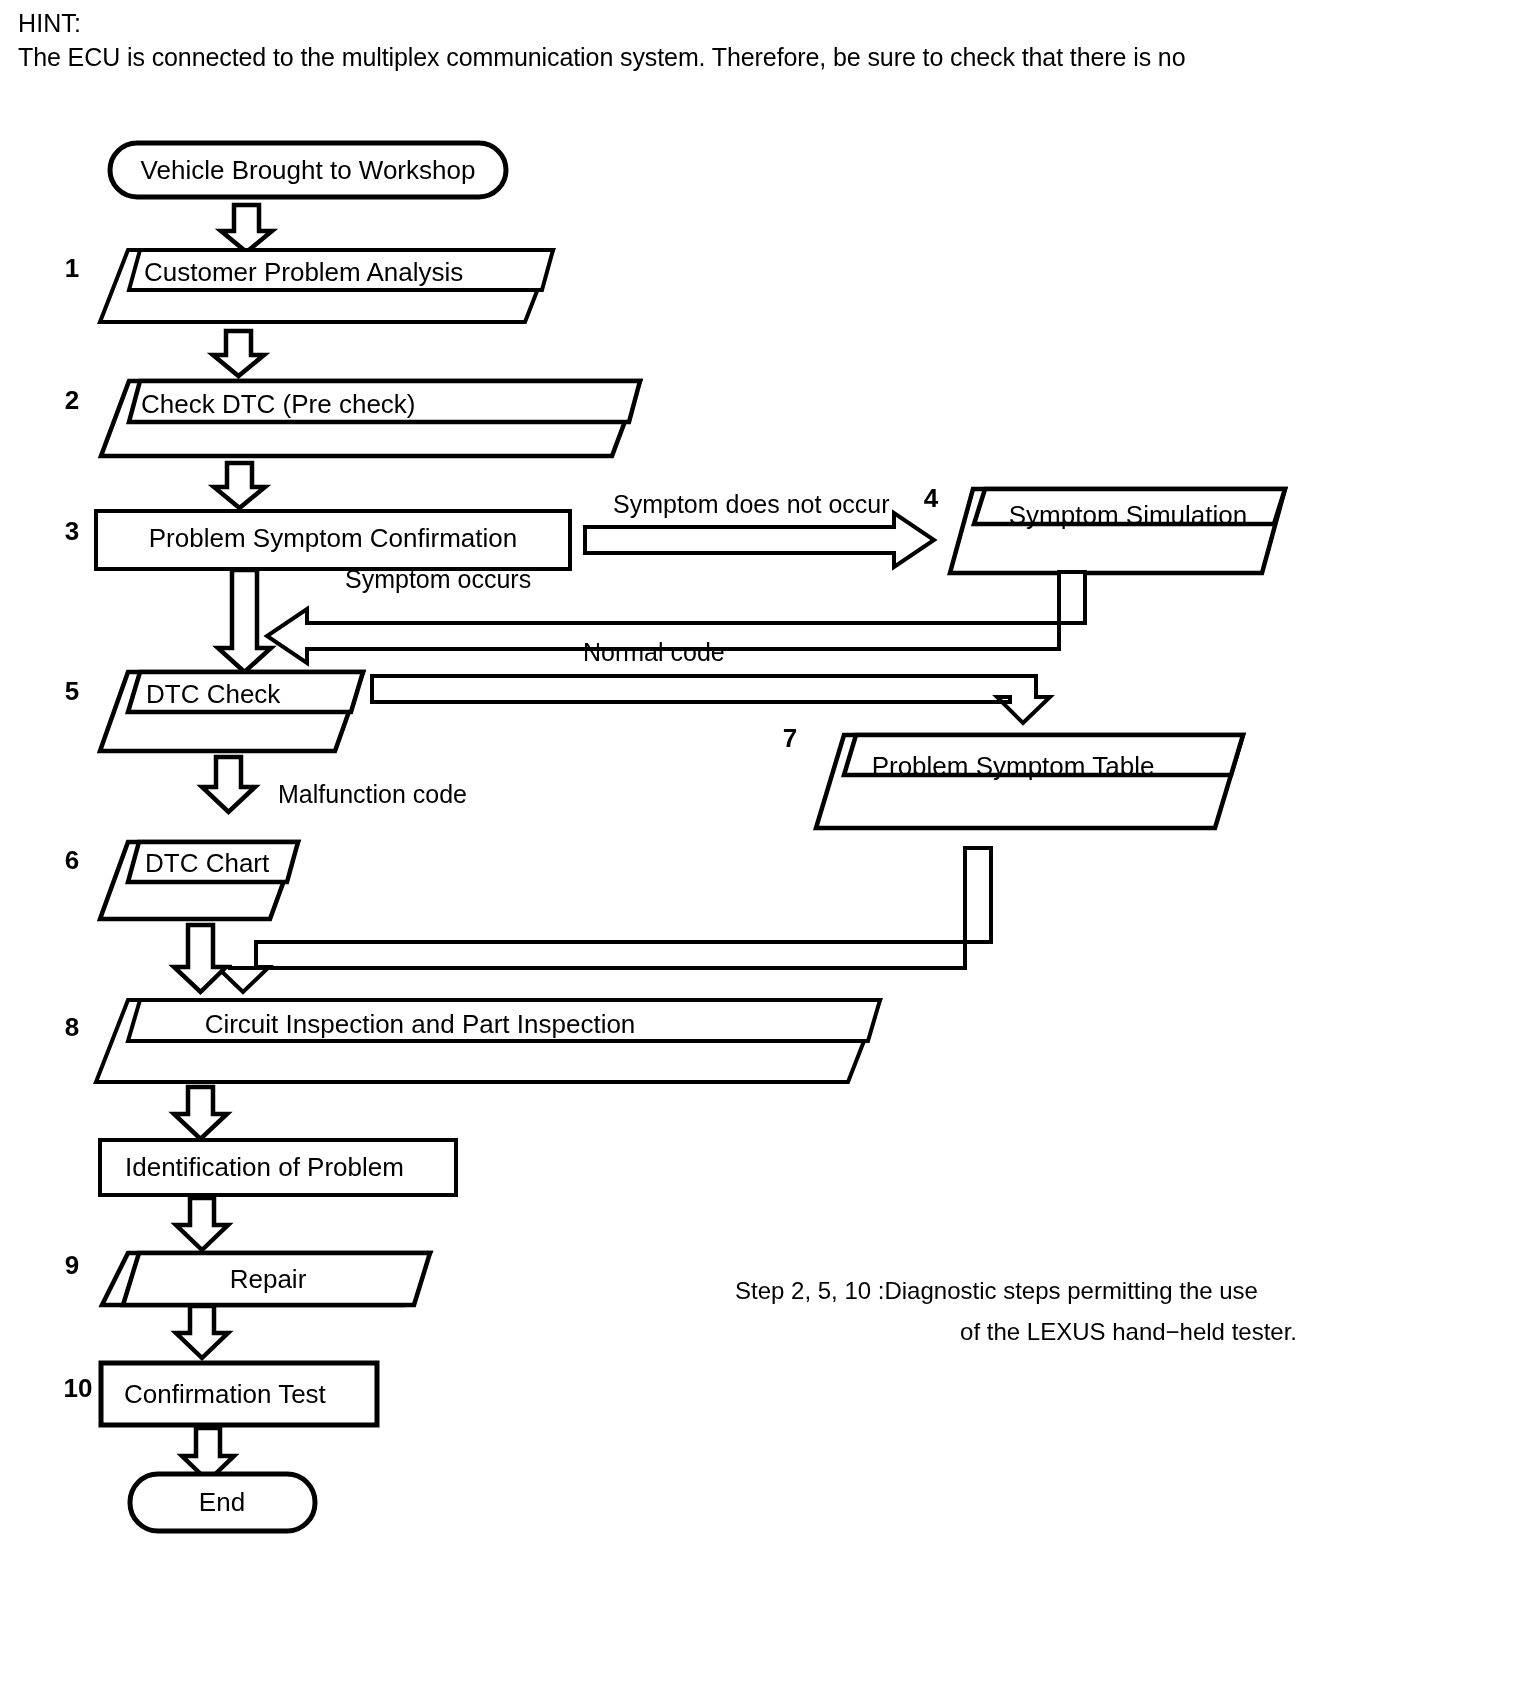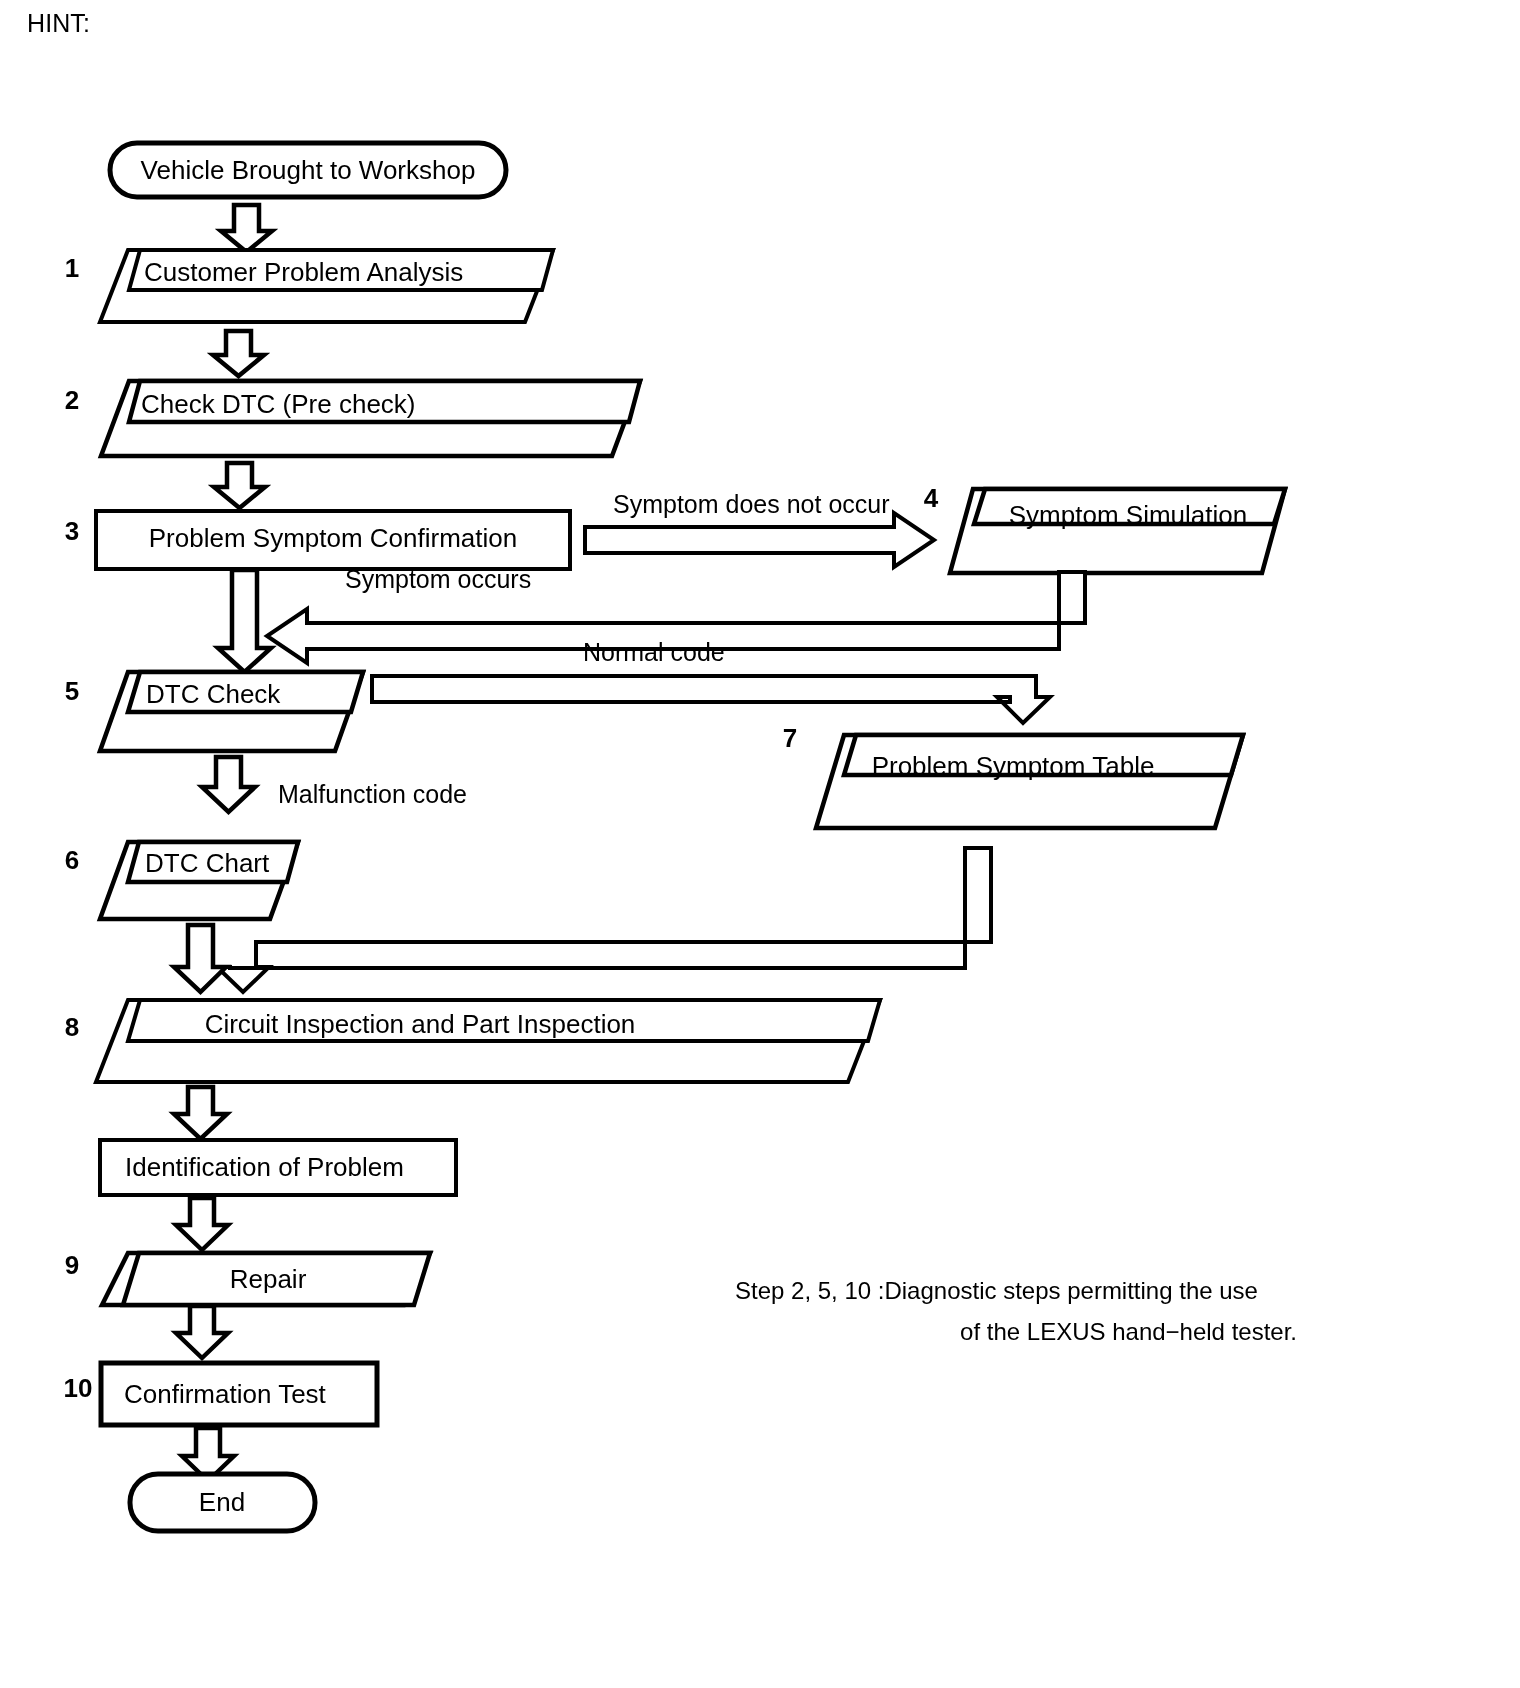--- a/index.html
+++ b/index.html
@@ -18,21 +18,20 @@
   #hint-block {
     position: absolute;
     left: 18px;
     top: 6px;
     width: 1400px;
   }
   #hint-block .hint-label {
     font-size: 25px;
     line-height: 34px;
     letter-spacing: 0.1px;
-    margin-left: 9px;
   }
   #hint-block .hint-body {
     font-size: 25px;
     line-height: 34px;
     letter-spacing: -0.1px;
   }
   #flow-svg {
     position: absolute;
     left: 0;
     top: 0;
@@ -58,20 +57,21 @@
     font-family: "Liberation Sans", sans-serif;
     font-size: 24px;
     fill: #000000;
   }
 </style>
 </head>
 <body>
 
 <div id="hint-block">
   <div class="hint-label">HINT:</div>
+  <div class="hint-body">The ECU is connected to the multiplex communication system. Therefore, be sure to check that there is no</div>
 </div>
 
 <svg id="flow-svg" width="1520" height="1688" viewBox="0 0 1520 1688">
 
   <g>
     <rect class="shape-fill" x="110" y="143" width="396" height="54" rx="27" ry="27" stroke="#000" stroke-width="5"></rect>
     <text class="node-text" x="308" y="179" text-anchor="middle">Vehicle Brought to Workshop</text>
   </g>
 
   <g>

